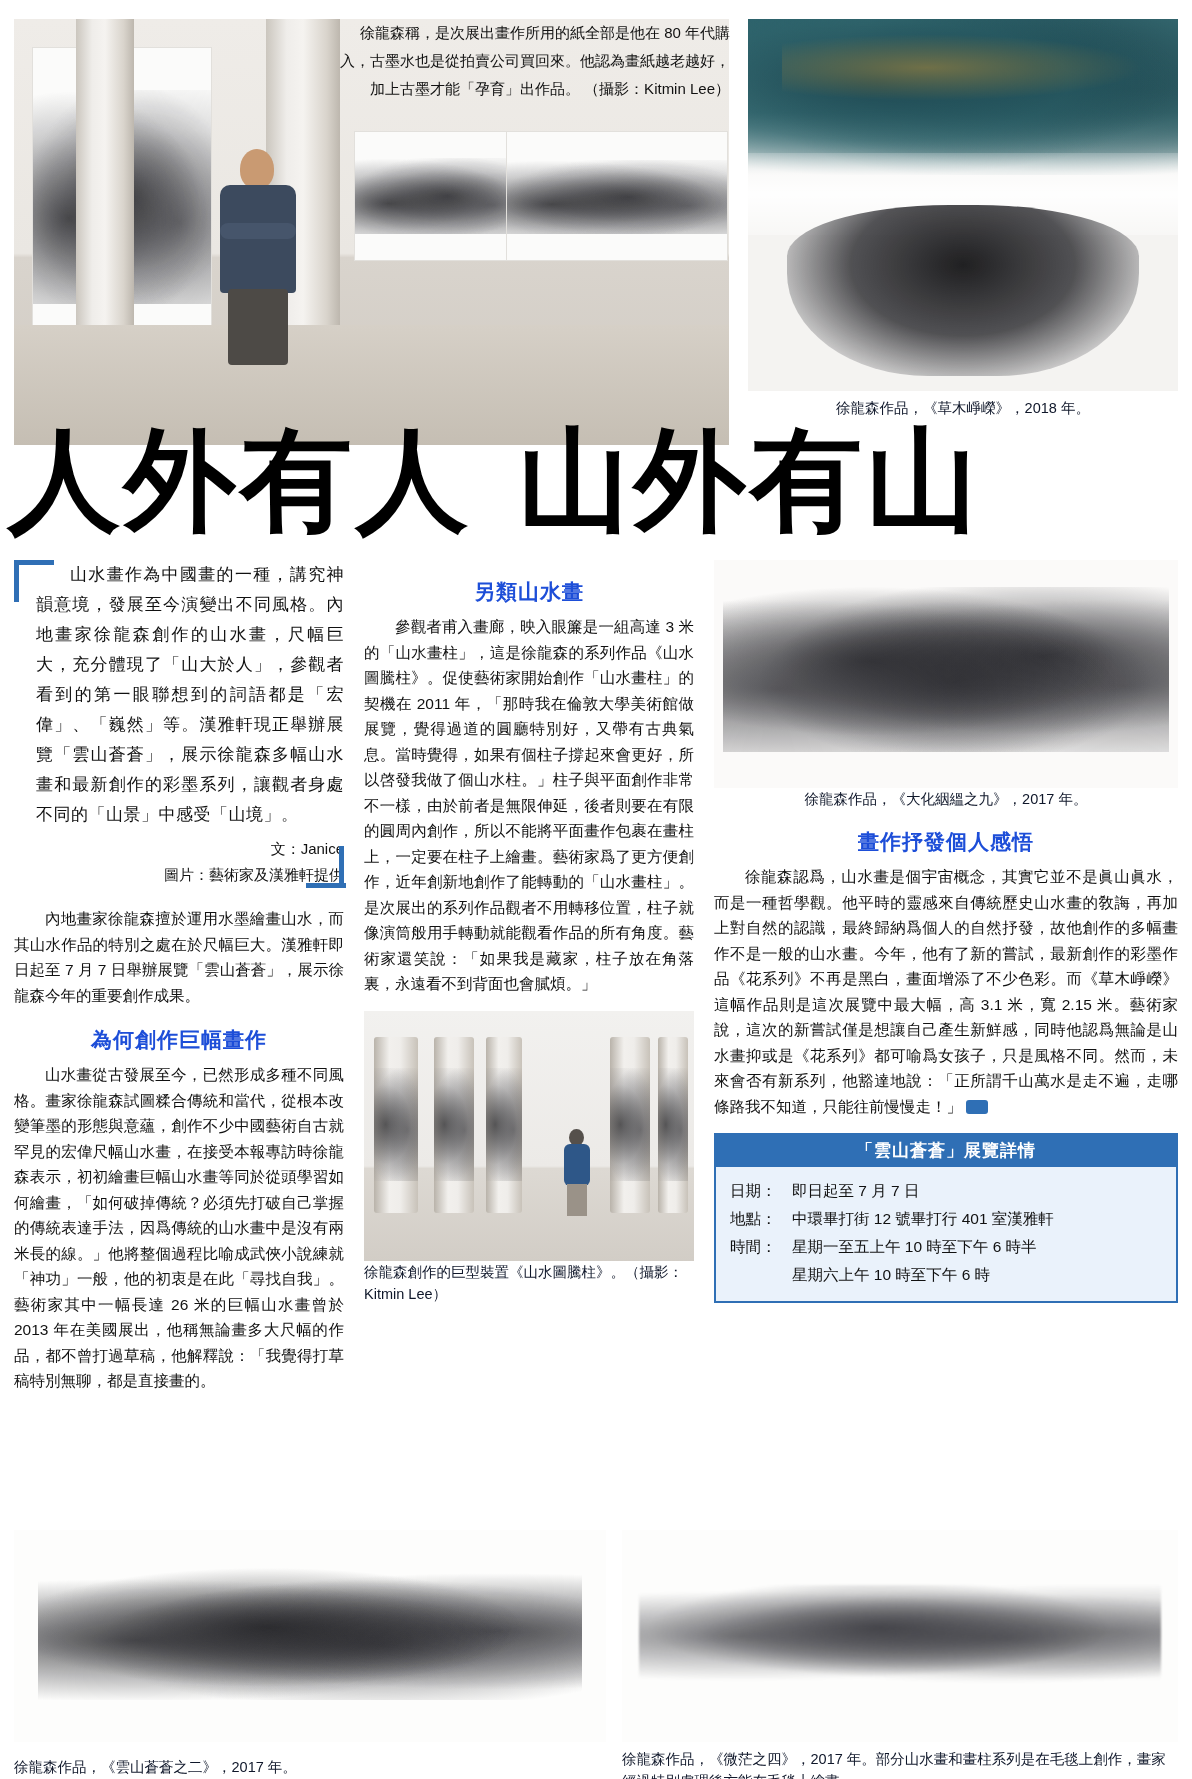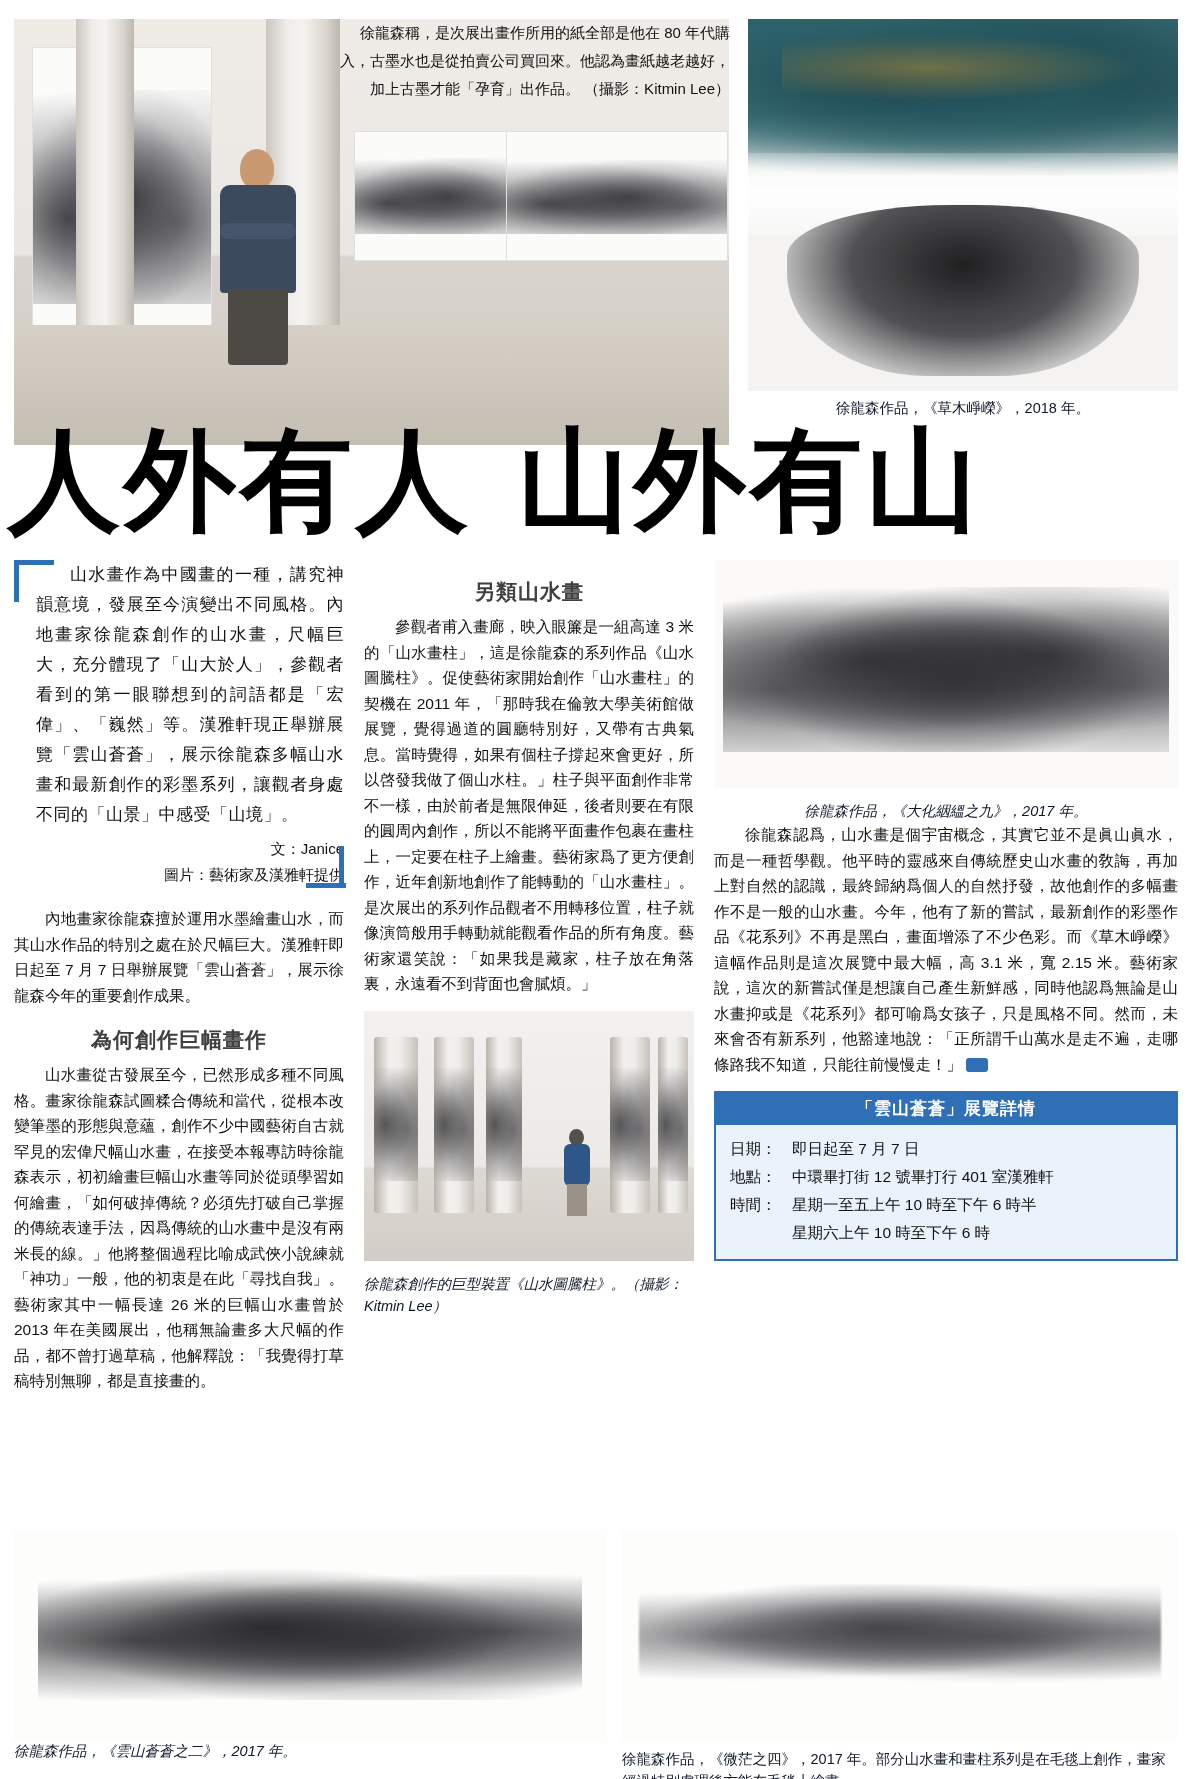--- a/index.html
+++ b/index.html
@@ -123,21 +123,21 @@
   .lead-bracket-r {
     position:absolute; right:0; bottom:0; width:5px; height:42px; background:#2f6fb5;
   }
   .lead {
     font-size:17px; line-height:30px; letter-spacing:.5px; text-align:justify;
     text-indent:2em; color:#111;
   }
   .byline { margin-top:6px; text-align:right; font-size:15px; line-height:26px; }
 
   h2.sub {
-    margin:18px 0 8px 0; text-align:center; color:#404040;
+    margin:18px 0 8px 0; text-align:center; color:#1d4ed8;
     font-size:21px; font-weight:bold; letter-spacing:1px;
     font-family:"DejaVu Sans","Liberation Sans",sans-serif;
   }
 
   
   .photo-c2 {
     position:relative; margin-top:14px; width:330px; height:250px; overflow:hidden;
     background:#efeeec;
   }
   .photo-c2 .bg { position:absolute; inset:0; background:linear-gradient(to bottom,#f2f1ef 0%,#eceae7 62%,#ddd9d3 63%,#d2cdc6 100%); }
@@ -164,21 +164,21 @@
     position:absolute; left:2%; right:2%; top:12%; height:72%;
     background:
       radial-gradient(ellipse at 12% 62%, rgba(55,55,60,.7) 0%, rgba(255,255,255,0) 62%),
       radial-gradient(ellipse at 33% 45%, rgba(30,30,34,.8) 0%, rgba(255,255,255,0) 58%),
       radial-gradient(ellipse at 52% 58%, rgba(45,45,50,.75) 0%, rgba(255,255,255,0) 60%),
       radial-gradient(ellipse at 72% 42%, rgba(35,35,40,.78) 0%, rgba(255,255,255,0) 58%),
       radial-gradient(ellipse at 90% 60%, rgba(60,60,65,.65) 0%, rgba(255,255,255,0) 62%);
     filter:blur(.5px);
   }
 
-  .cap-block { margin-top:12px; font-size:14.5px; line-height:22px; text-align:center;font-style:italic; }
+  .cap-block { margin-top:0; font-size:14.5px; line-height:22px; text-align:center; }
   .cap-left { text-align:left; }
 
   
   .infobox {
     margin-top:14px; border:2px solid #2f6fb5; background:#eaf2fb;
   }
   .infobox .hd {
     background:#2f6fb5; color:#ffffff; text-align:center;
     font-size:17px; font-weight:bold; line-height:32px; letter-spacing:1px;
   }
@@ -211,21 +211,21 @@
   .br .ink4 {
     position:absolute; left:3%; right:3%; top:26%; height:48%;
     background:
       radial-gradient(ellipse at 20% 50%, rgba(60,60,66,.6) 0%, rgba(255,255,255,0) 62%),
       radial-gradient(ellipse at 46% 42%, rgba(40,40,46,.72) 0%, rgba(255,255,255,0) 58%),
       radial-gradient(ellipse at 70% 52%, rgba(55,55,60,.6) 0%, rgba(255,255,255,0) 60%),
       radial-gradient(ellipse at 90% 46%, rgba(70,70,76,.5) 0%, rgba(255,255,255,0) 62%);
     filter:blur(.8px);
   }
   .bcap { position:absolute; font-size:14.5px; line-height:22px; }
-  .bcap-l { left:0; top:210px; width:592px;font-style:italic; }
+  .bcap-l { left:0; top:226px; width:592px; }
   .bcap-r { left:608px; top:218px; width:556px; }
 </style>
 </head>
 <body>
 
 <div class="page">
 
   <div class="top">
 
     <div class="hero-photo">
@@ -316,20 +316,21 @@
       </div>
       <div class="cap cap-block cap-left">徐龍森創作的巨型裝置《山水圖騰柱》。（攝影：Kitmin Lee）</div>
     </div>
 
     <div class="col c3">
       <div class="photo-c3-top">
         <div class="ink2"></div>
       </div>
       <div class="cap cap-block">徐龍森作品，《大化絪縕之九》，2017 年。</div>
 
+      <h2 class="sub">畫作抒發個人感悟</h2>
       <p class="body indent"><span>徐龍森認爲，山水畫是個宇宙概念，其實它並不是眞山眞水，而是一種哲學觀。他平時的靈感來自傳統歷史山水畫的敎誨，再加上對自然的認識，最終歸納爲個人的自然抒發，故他創作的多幅畫作不是一般的山水畫。今年，他有了新的嘗試，最新創作的彩墨作品《花系列》不再是黑白，畫面增添了不少色彩。而《草木崢嶸》這幅作品則是這次展覽中最大幅，高 3.1 米，寬 2.15 米。藝術家說，這次的新嘗試僅是想讓自己產生新鮮感，同時他認爲無論是山水畫抑或是《花系列》都可喻爲女孩子，只是風格不同。然而，未來會否有新系列，他豁達地說：「正所謂千山萬水是走不遍，走哪條路我不知道，只能往前慢慢走！」</span><span class="endmark">明</span></p>
 
       <div class="infobox">
         <div class="hd">「雲山蒼蒼」展覽詳情</div>
         <div class="bd">
           <div class="row">
             <div class="k">日期：</div>
             <div class="v">即日起至 7 月 7 日</div>
           </div>
           <div class="row">

